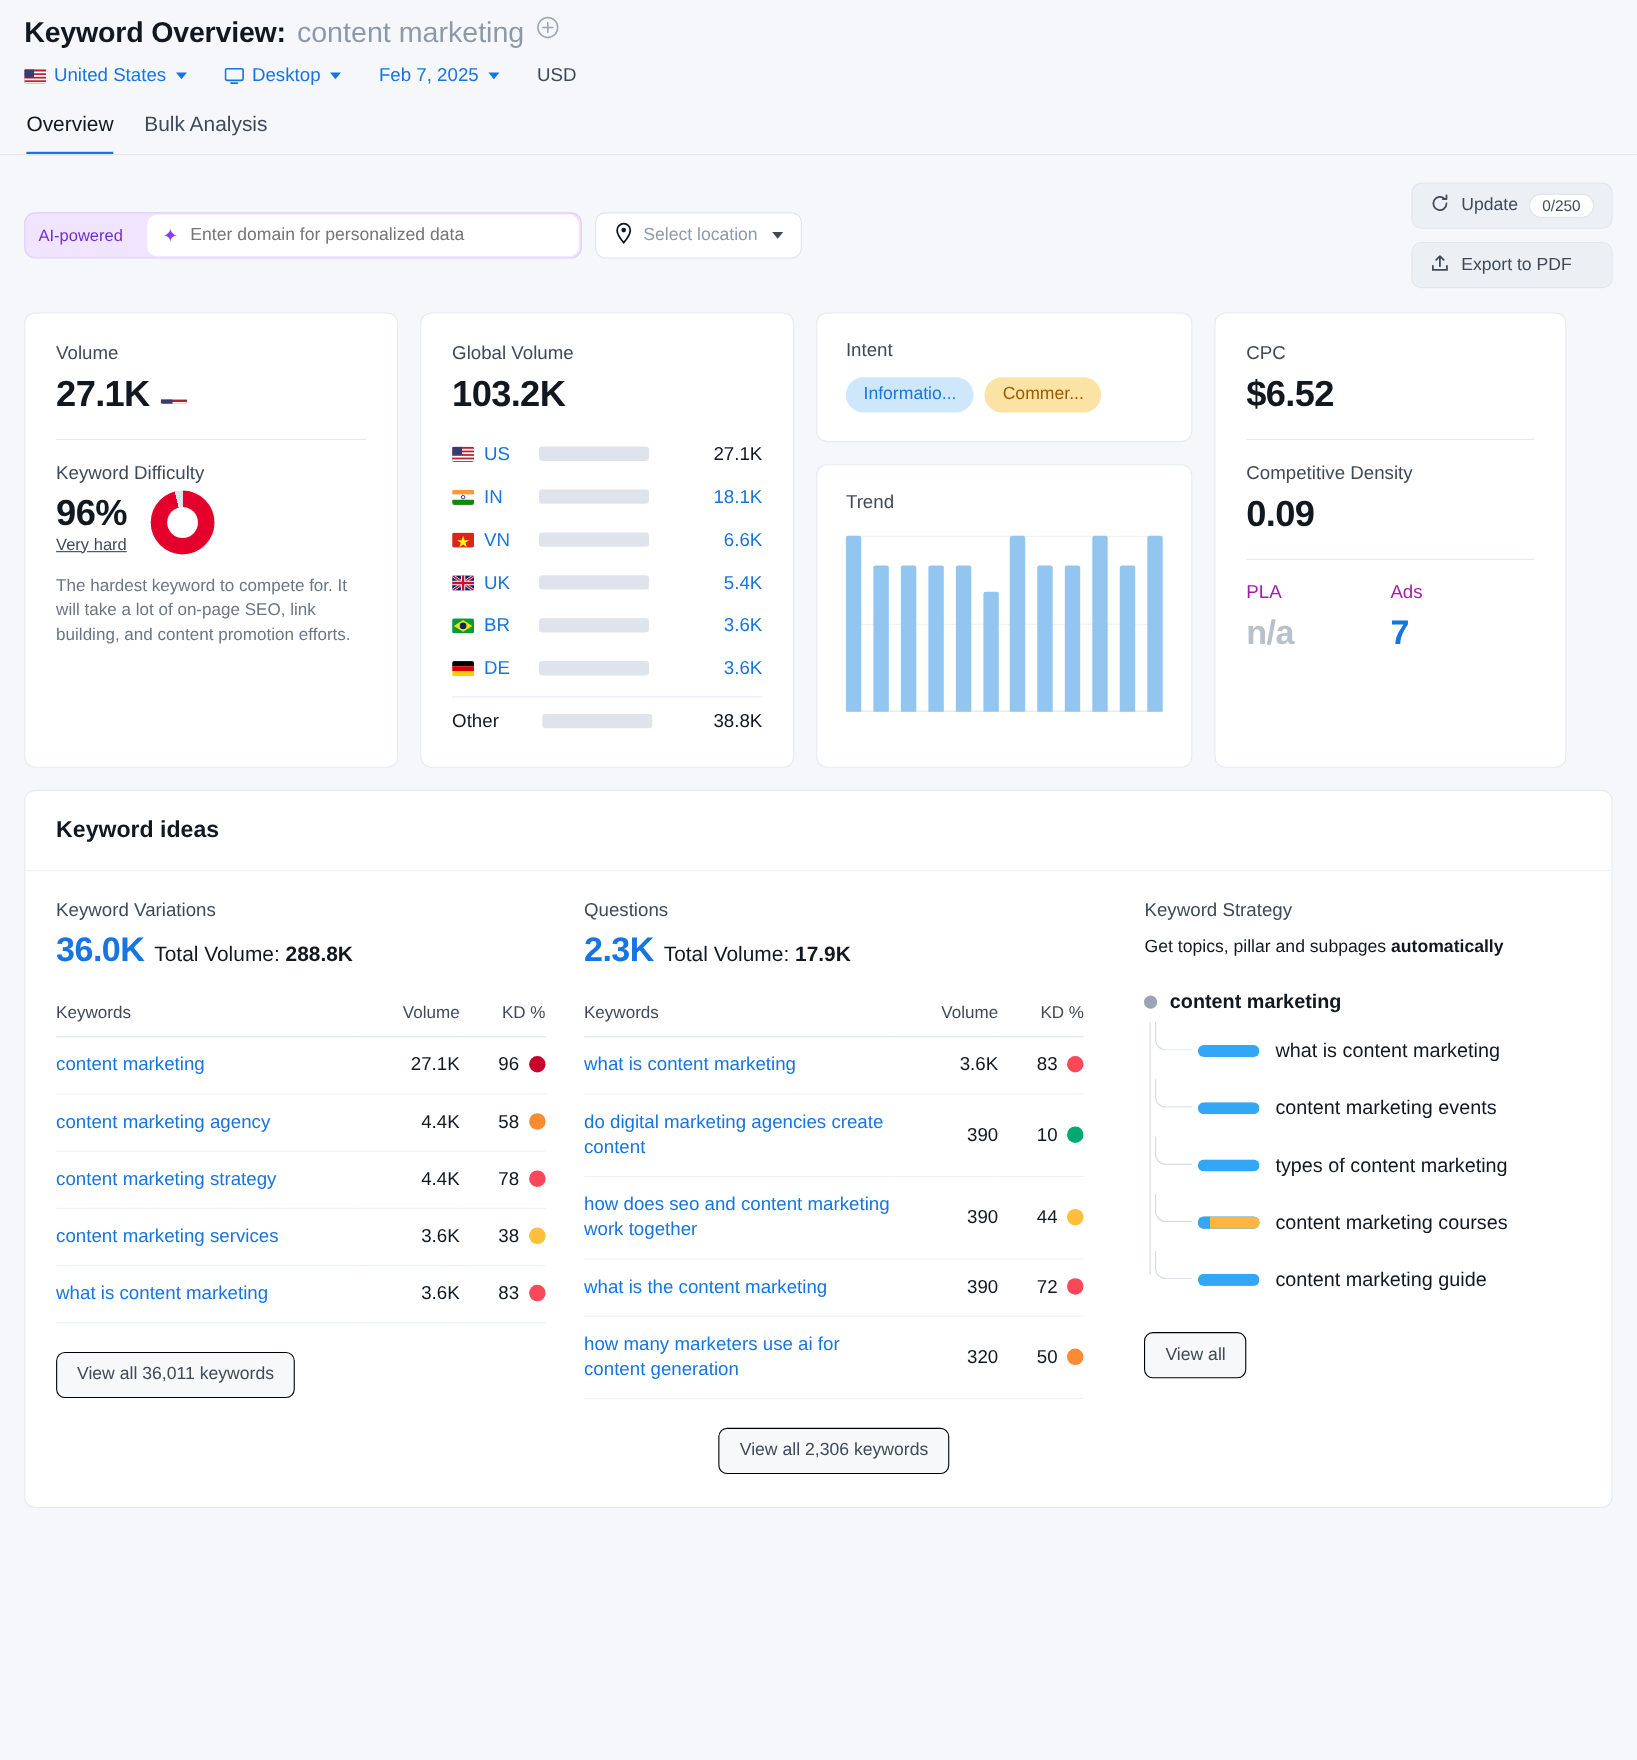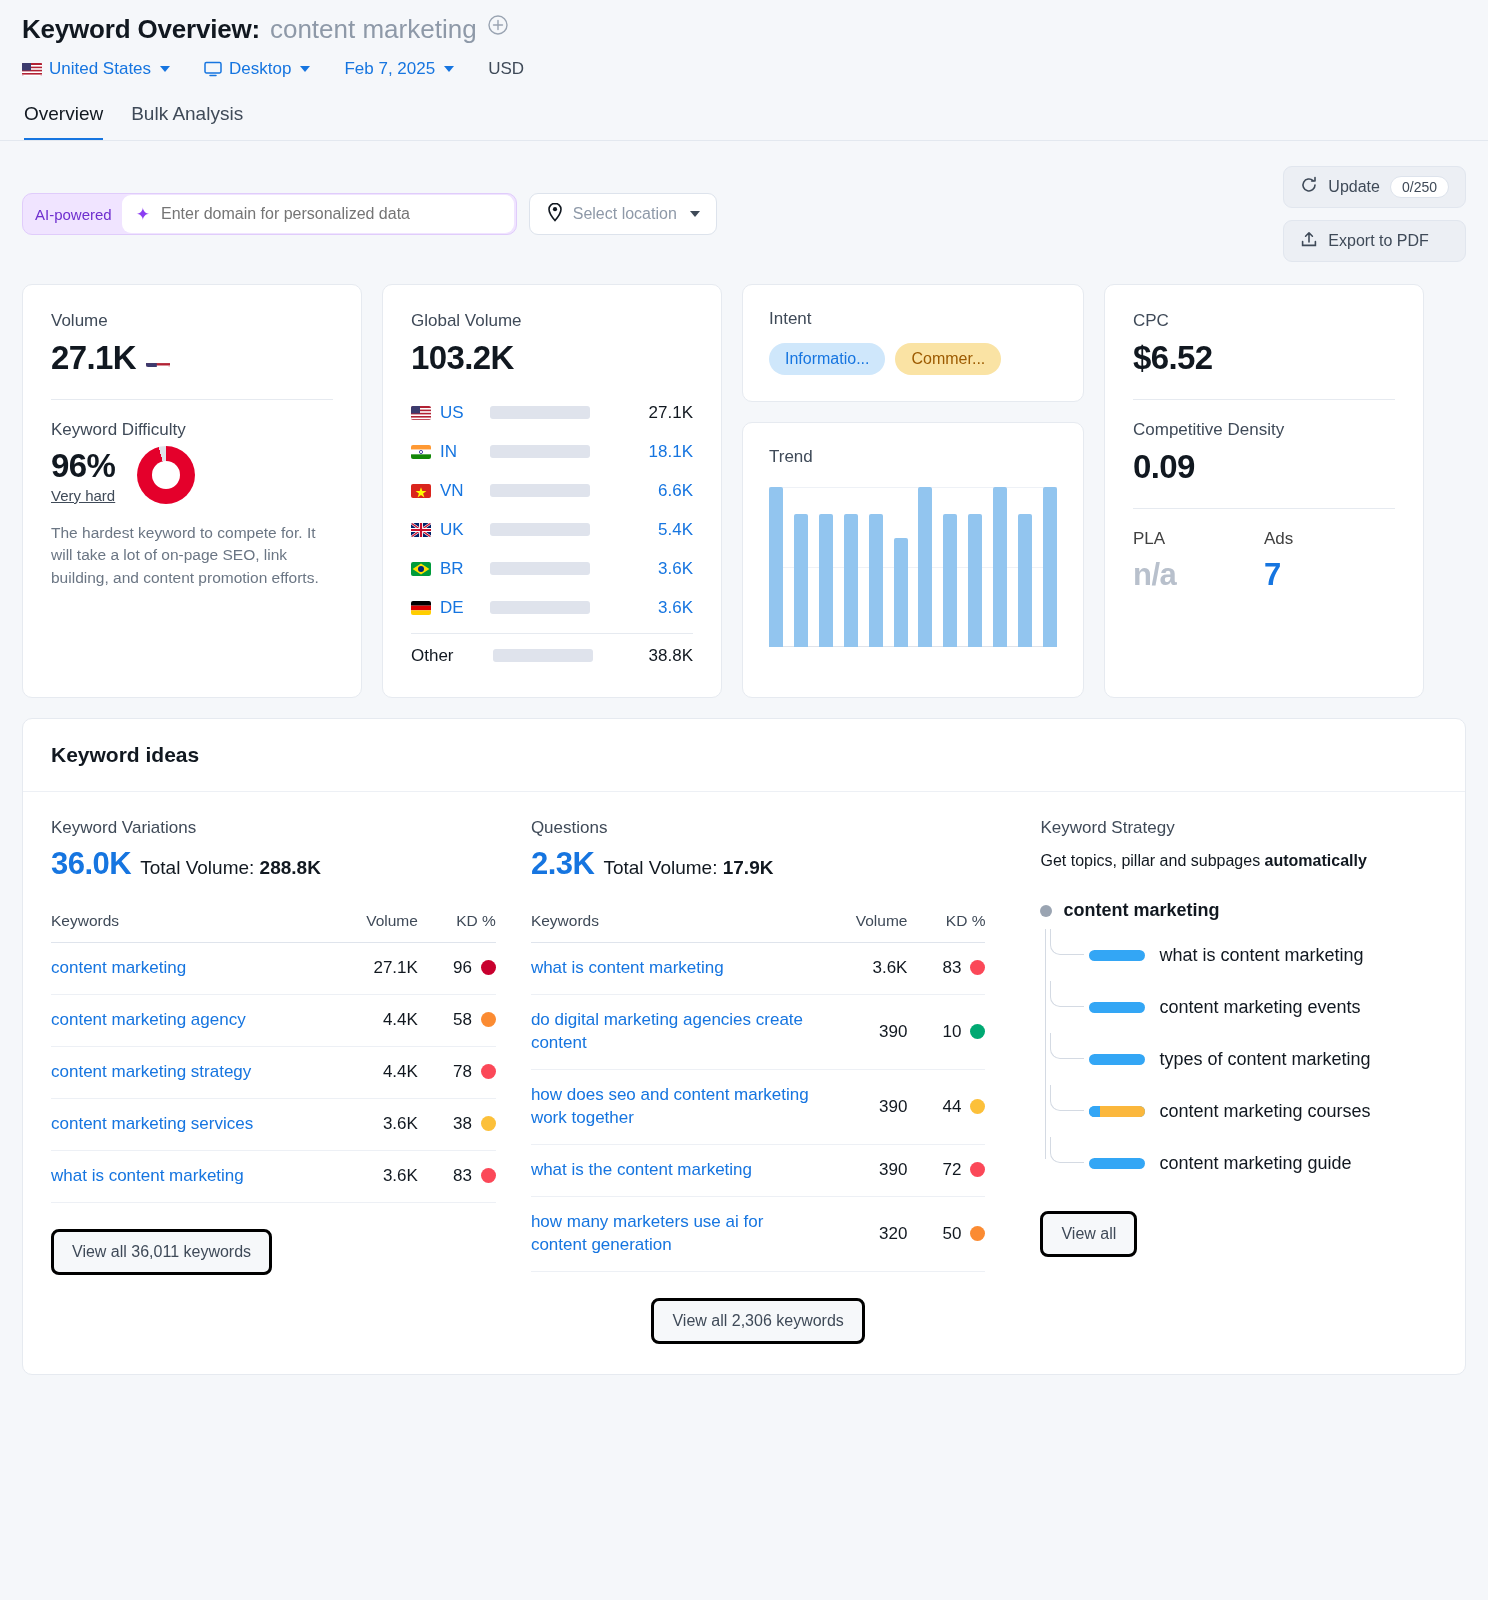--- a/index.html
+++ b/index.html
@@ -28,21 +28,21 @@
   .mon-icon { width:18px; height:16px; color:#1675e0; }
 
   .tabs { display:flex; gap: 28px; margin-top: 24px; padding-left: 2px; position: relative;}
   .tab { font-size: 19px; color: #3f4a58; padding-bottom: 13px; cursor: pointer; }
   .tab.active { color: #111820; border-bottom: 3px solid #1675e0; }
   .hdr-rule { height:1px; background:#e3e8ef; width:100%; position:relative; top:-1px; }
 
   
   .toolbar { display:flex; align-items:center; padding: 24px 22px 0 22px; }
   .ai-wrap { display:flex; align-items:center; background:#f0e4ff; border-radius: 10px; padding: 0 0 0 12px; height: 42px; border:1px solid #e0ccfb; }
-  .ai-label { font-size: 15px; color:#6f2fcf; padding-right: 10px; font-weight: 400; }
+  .ai-label { font-size: 15px; color:#6f2fcf; padding-right: 22px; font-weight: 400; }
   .ai-input { display:flex; align-items:center; gap:9px; background:#fff; border-radius:9px; height: 38px; padding: 0 14px; width: 392px; margin-right:2px;}
   .ai-input input { border:0; outline:0; font-size:16px; color:#9aa4b2; font-family:"Liberation Sans",sans-serif; width:100%; background:transparent;}
   .sparkle { color:#8b3df2; font-size: 17px; line-height:1;}
   .loc-btn { display:flex; align-items:center; gap:9px; background:#fff; border:1px solid #dde3ec; border-radius:9px; height:42px; padding:0 16px; margin-left:12px; cursor:pointer;}
   .loc-btn span.lbl { font-size:16px; color:#8e99a8; }
   .chev-dark { width:0;height:0;border-left:5px solid transparent;border-right:5px solid transparent;border-top:6px solid #3f4a58; margin-left:4px;}
   .tb-right { margin-left:auto; display:flex; gap:12px;flex-direction:column; }
   .gbtn { display:flex; align-items:center; gap:10px; background:#eceff4; border:1px solid #e1e6ee; border-radius:9px; height:42px; padding:0 16px; cursor:pointer; font-size:16px; color:#3f4a58;}
   .pill-count { background:#fff; border:1px solid #dde3ec; border-radius:20px; font-size:14px; padding:2px 11px; color:#3f4a58;}
 
@@ -82,21 +82,21 @@
   .pill.comm { background:#fae3a4; color:#9c5a00;}
   .c3b { padding: 24px 26px 20px 26px; flex:1; }
   .trend-chart { position:relative; height:160px; margin-top:20px; }
   .grid-line { position:absolute; left:0; right:0; height:1px; background:#eef1f6;}
   .bars { position:absolute; left:0; right:0; bottom:0; top:0; display:flex; align-items:flex-end; justify-content:space-between; }
   .bar { width:14px; background:#92c5ef; border-radius:2px 2px 0 0;}
 
   
   .pla-ads { display:flex; }
   .pa-col { width: 50%; }
-  .pa-lbl { font-size:17px; color:#404040;}
+  .pa-lbl { font-size:17px; color:#a21caf;}
   .pa-val { font-size:31px; font-weight:700; margin-top:8px; letter-spacing:-0.5px;}
   .na { color:#b8c0cc; }
   .blue { color:#1675e0; }
 
   
   .ideas { margin: 20px 22px 0 22px; background:#fff; border:1px solid #e6eaf0; border-radius:10px; }
   .ideas-hd { font-size:21px; font-weight:700; padding: 24px 28px; border-bottom:1px solid #edf0f5;}
   .ideas-body { display:flex; padding: 26px 28px 30px 28px; }
   .col-var { width: 460px; }
   .col-q { width: 470px; margin-left: 35px;}
@@ -108,21 +108,21 @@
   .col-stat .tv b { font-weight:700; }
 
   table.kt { width:100%; border-collapse:collapse; margin-top: 30px;}
   table.kt th { font-size:15.5px; font-weight:400; color:#3f4a58; text-align:left; padding: 0 0 12px 0; border-bottom:1px solid #dfe4ec;}
   table.kt th.r { text-align:right;}
   table.kt td { font-size:17px; padding: 14px 0; border-bottom:1px solid #edf0f5; vertical-align:middle;}
   table.kt td.kw a { color:#1675e0; text-decoration:none; line-height:1.35; display:inline-block; }
   table.kt td.vol { text-align:right; white-space:nowrap; width: 96px;}
   table.kt td.kd { text-align:right; white-space:nowrap; width: 78px; }
   .dot { display:inline-block; width:15px;height:15px;border-radius:50%; margin-left:9px; vertical-align:-2px;}
-  .viewall { margin-top: 26px; display:inline-block; background:#f6f8fa; border:3px solid #000000; border-radius:8px; padding: 11px 18px; font-size:16px; color:#3f4a58; cursor:pointer;}
+  .viewall { margin-top: 26px; display:inline-block; background:#f6f8fa; border:1px solid #000000; border-radius:8px; padding: 11px 18px; font-size:16px; color:#3f4a58; cursor:pointer;}
   .center-btn { text-align:center; }
 
   
   .strat-sub { font-size:16px; color:#111820; margin-top:14px;}
   .strat-sub b { font-weight:700; }
   .tree { margin-top: 30px; position:relative; }
   .tree-root { display:flex; align-items:center; gap:11px; font-size:18px; font-weight:700;}
   .root-dot { width:12px;height:12px;border-radius:50%;background:#9aa4b2;}
   .tree-items { position:relative; margin-top: 8px; padding-left: 5px;}
   .trunk { position:absolute; left:5px; top:0; bottom:30px; width:1px; background:#d4dae3;}

